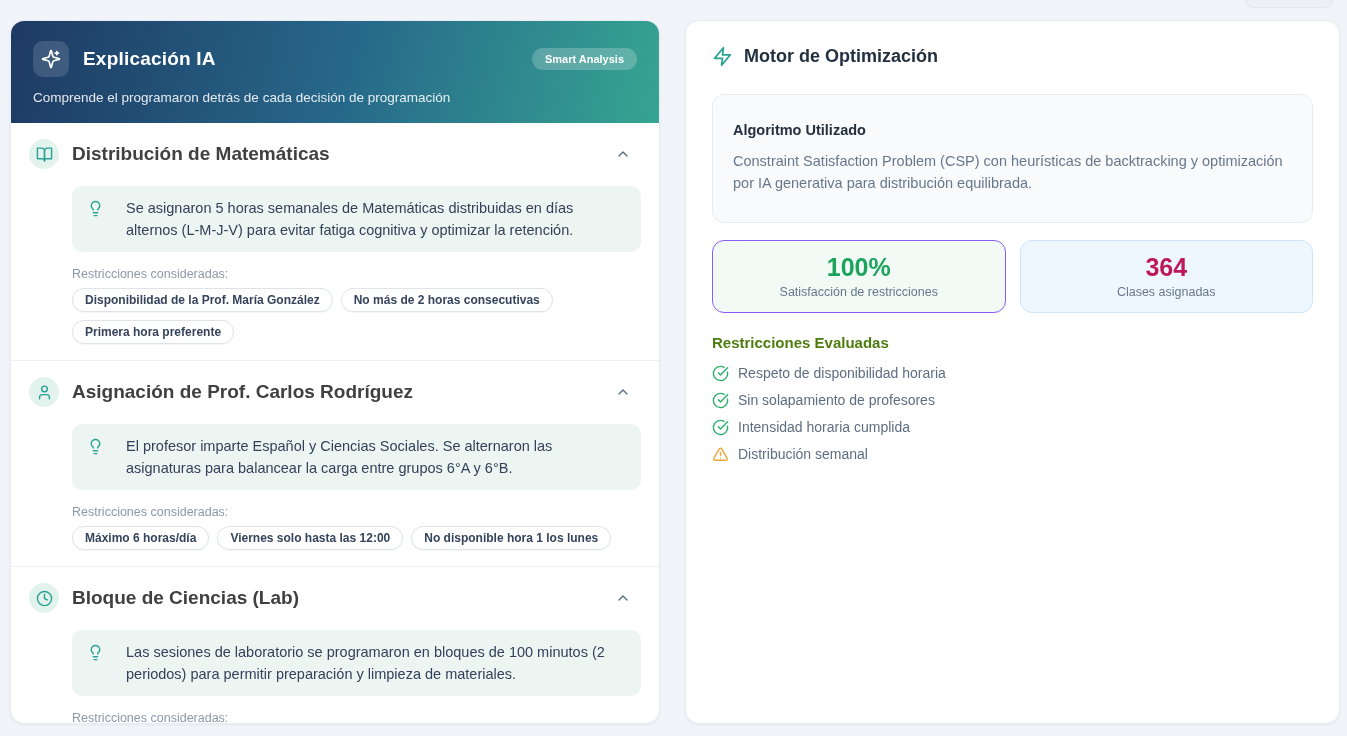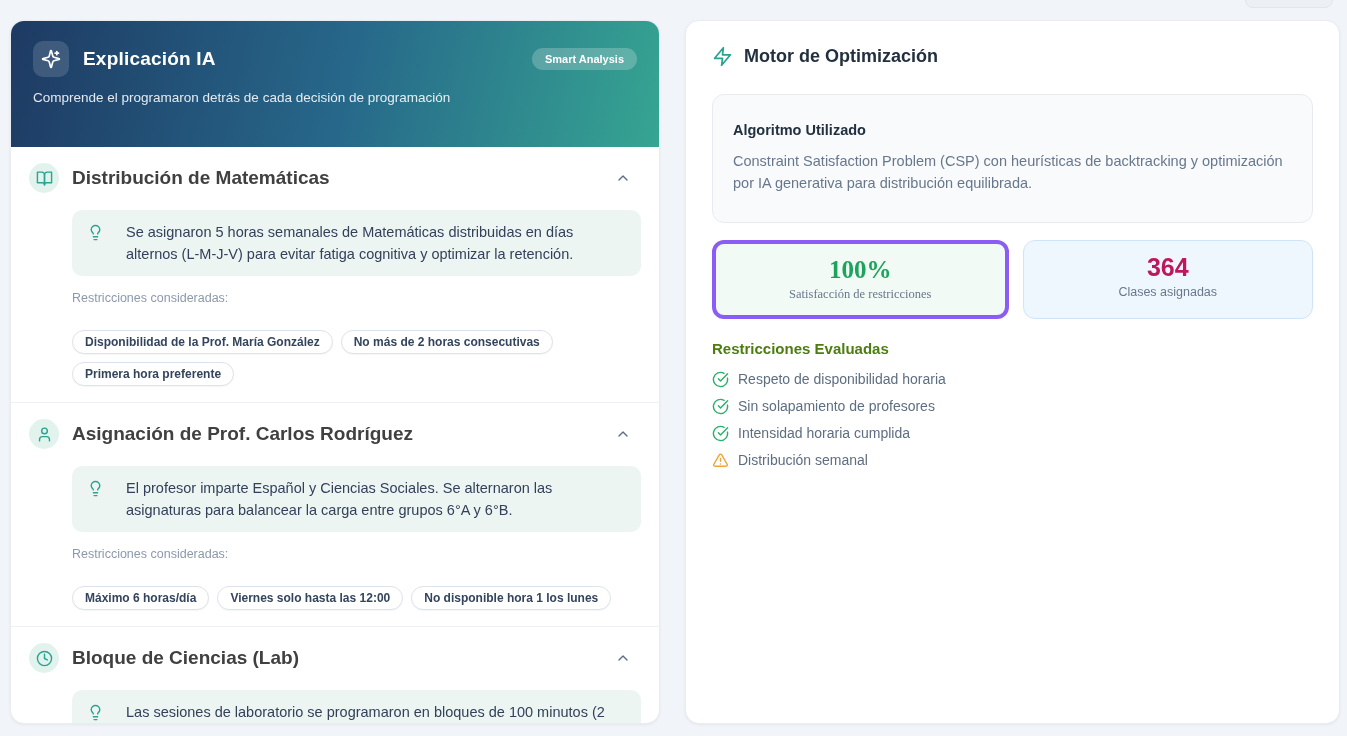--- a/index.html
+++ b/index.html
@@ -8,21 +8,21 @@
   .card { position:absolute; background:#fff; border:1px solid #e9edf2; border-radius:14px;
           box-shadow:0 1px 3px rgba(16,24,40,.06); overflow:hidden; }
   #left-card  { left:10px;  top:20px; width:650px; height:704px; }
   #right-card { left:685px; top:20px; width:655px; height:704px; }
 
   
   .top-right-partial { position:absolute; right:14px; top:-8px; width:88px; height:16px;
           background:#eceff4; border:1px solid #e1e6ed; border-radius:8px; }
 
   
-  .ai-header { height:126px; padding:20px 22px 0 22px;
+  .ai-header { height:102px; padding:20px 22px 0 22px;
           background:linear-gradient(103deg,#1e3a63 0%,#27688a 52%,#36a592 100%); }
   .ai-header-row { display:flex; align-items:center; }
   .ai-icon-box { width:36px; height:36px; border-radius:10px; background:rgba(255,255,255,.14);
           display:flex; align-items:center; justify-content:center; flex:0 0 auto; }
   .ai-title { color:#fff; font-size:19px; font-weight:bold; margin-left:14px; letter-spacing:.2px; }
   .ai-badge { margin-left:auto; background:rgba(255,255,255,.22); color:#fff; font-size:11px;
           font-weight:bold; padding:5px 13px; border-radius:999px; }
   .ai-sub { color:rgba(255,255,255,.88); font-size:13.5px; margin-top:13px; }
 
   
@@ -32,35 +32,35 @@
   .sec-icon-circle { width:30px; height:30px; border-radius:50%; background:#e2f3ee;
           display:flex; align-items:center; justify-content:center; flex:0 0 auto; }
   .sec-title { font-size:19px; font-weight:bold; color:#404040; margin-left:13px; }
   .sec-chevron { margin-left:auto; margin-right:12px; display:flex; color:#5b6b7e; }
   .sec-body { margin-left:43px; margin-right:2px; }
   .reason-box { margin-top:17px; background:#edf5f2; border-radius:10px; padding:11px 15px;
           display:flex; }
   .reason-box svg { flex:0 0 auto; margin-top:3px; }
   .reason-text { font-size:14.5px; color:#33415a; line-height:1.52; margin-left:22px; }
   .restr-label { margin-top:15px; font-size:12.5px; color:#8c99aa; }
-  .pill-row { display:flex; flex-wrap:wrap; gap:8px; margin-top:25px;align-items:flex-end; }
+  .pill-row { display:flex; flex-wrap:wrap; gap:8px; margin-top:7px;align-items:flex-end; }
   .pill { background:#fff; border:1px solid #dde3ea; border-radius:999px; padding:4px 12px;
           font-size:12px; font-weight:bold; color:#34445c; box-shadow:0 1px 1px rgba(16,24,40,.04); }
 
   
   .rp-inner { padding:25px 26px; }
   .rp-head { display:flex; align-items:center; }
   .rp-title { font-size:18px; font-weight:bold; color:#22303f; margin-left:11px; }
   .algo-box { margin-top:27px; background:#f8fafc; border:1px solid #e7ebf0; border-radius:12px;
           padding:27px 20px; }
   .algo-title { font-size:14.5px; font-weight:bold; color:#22303f; }
   .algo-desc { margin-top:12px; font-size:14.5px; color:#68788c; line-height:1.55; }
   .stats-row { display:flex; gap:14px; margin-top:17px; }
   .stat-card { flex:1; border-radius:12px; padding:12px 10px 13px; text-align:center; }
-  .stat-green { background:#f2faf5; border:4px solid #8b5cf6;font-family:Liberation Serif, serif; }
+  .stat-green { background:#f2faf5; border:1px solid #8b5cf6; }
   .stat-blue  { background:#eff7fe; border:1px solid #cfe4f8; }
   .stat-value { font-size:25px; font-weight:bold; }
   .stat-green .stat-value { color:#1ca35c; }
   .stat-blue  .stat-value { color:#be185d; }
   .stat-label { font-size:12.5px; color:#68788c; margin-top:3px; }
   .eval-title { margin-top:21px; font-size:15px; font-weight:bold; color:#4d7c0f; }
   .eval-list { margin-top:14px; }
   .eval-item { display:flex; align-items:center; margin-bottom:10px; }
   .eval-item svg { flex:0 0 auto; }
   .eval-label { font-size:14px; color:#5e6e81; margin-left:9px; }

